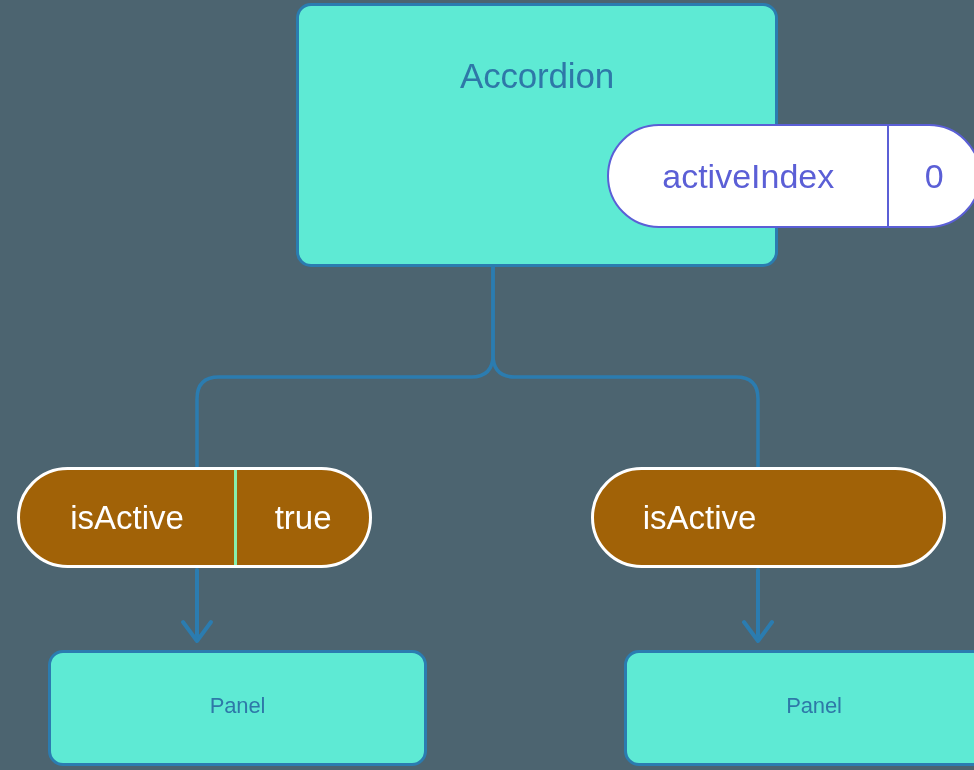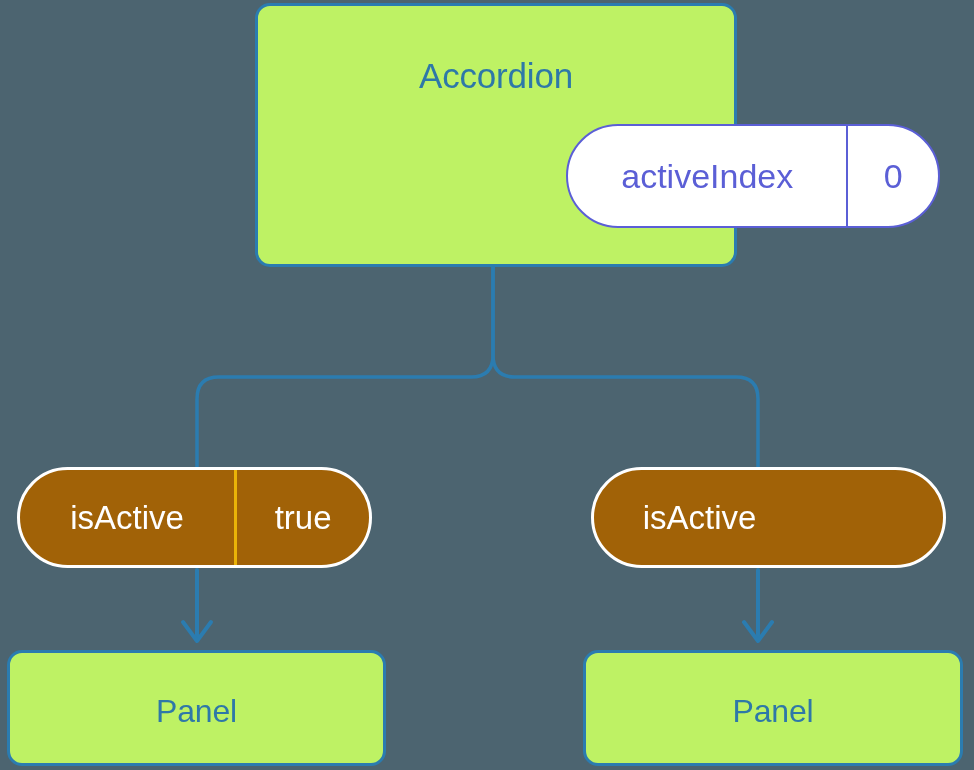--- a/index.html
+++ b/index.html
@@ -27,23 +27,24 @@
     left: 0; top: 0;
     width: 974px;
     height: 770px;
     pointer-events: none;
   }
 
   
   .card {
     position: absolute;
     box-sizing: border-box;
-    background: #bef264;
+    background: #5eead4;
     border: 3px solid #2b7cb0;
     border-radius: 15px;
+    margin-left: 41px;
   }
   #accordion-card {
     left: 255px;
     top: 3px;
     width: 482px;
     height: 264px;
   }
   .card-title {
     position: absolute;
     left: 0;
@@ -100,21 +101,21 @@
   
   .pill-filled {
     border: 3px solid #ffffff;
     background: #a16207;
   }
   .pill-filled .pill-key,
   .pill-filled .pill-val {
     color: #ffffff;
   }
   .pill-filled .pill-val {
-    border-left: 3px solid #eab308;
+    border-left: 3px solid #86efac;
   }
 
   #state-isactive-left {
     left: 17px;
     top: 467px;
     width: 355px;
     height: 101px;
     font-size: 33px;
   }
   #state-isactive-left .pill-key { width: 216px; }
@@ -139,21 +140,21 @@
   }
   #panel-card-right {
     left: 583px;
     top: 650px;
     width: 380px;
     height: 116px;
   }
   #panel-card-left .card-title,
   #panel-card-right .card-title {
     top: 40px;
-    font-size: 32px;
+    font-size: 22px;
   }
 </style>
 </head>
 <body>
 
 <div id="stage">
 
   <svg id="connectors" width="974" height="770" viewBox="0 0 974 770" xmlns="http://www.w3.org/2000/svg">
 
     <path d="M 493 266

